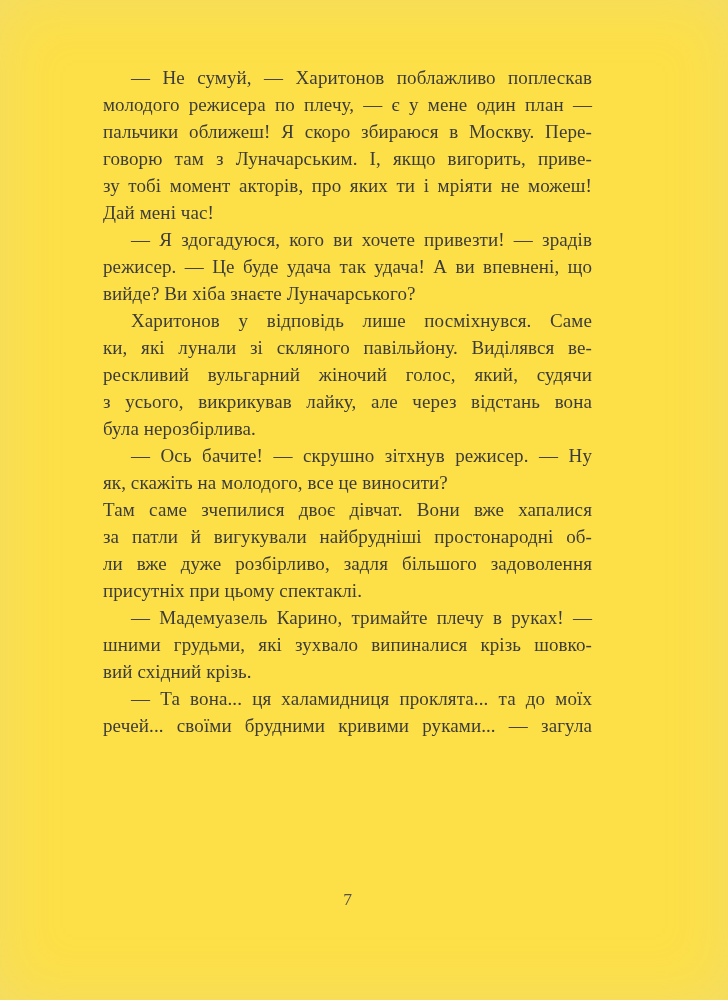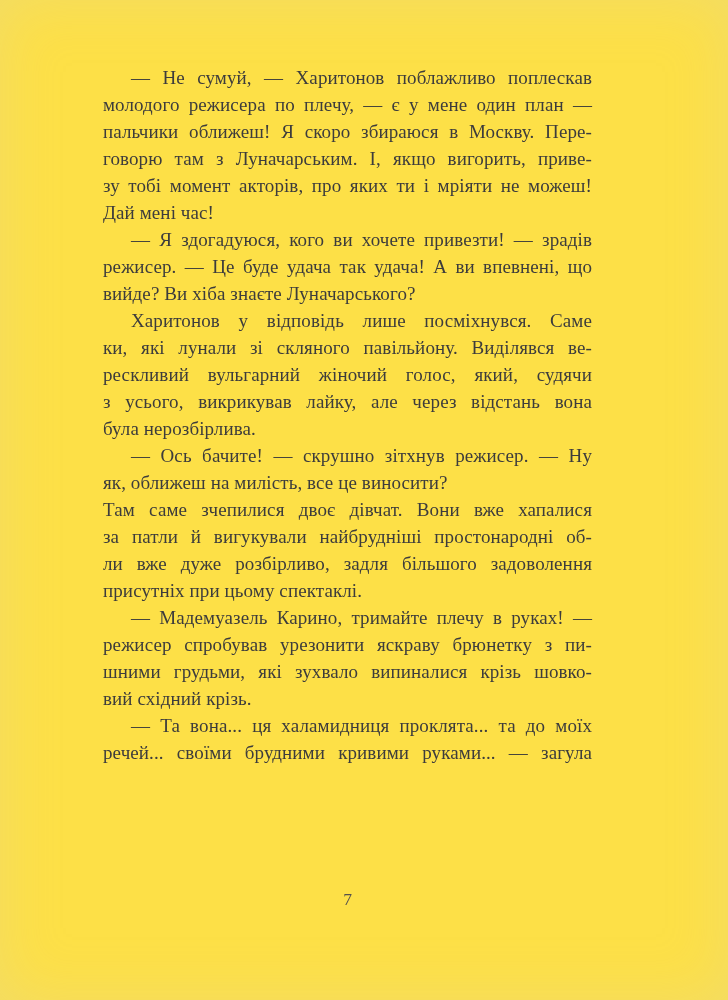--- a/index.html
+++ b/index.html
@@ -73,31 +73,30 @@
       </div>
       <div class="paragraph">
         <div class="line first">Харитонов у відповідь лише посміхнувся. Саме</div>
         <div class="line">ки, які лунали зі скляного павільйону. Виділявся ве-</div>
         <div class="line">рескливий вульгарний жіночий голос, який, судячи</div>
         <div class="line">з усього, викрикував лайку, але через відстань вона</div>
         <div class="line last">була нерозбірлива.</div>
       </div>
       <div class="paragraph">
         <div class="line first">— Ось бачите! — скрушно зітхнув режисер. — Ну</div>
-        <div class="line last">як, оближеш на милість, все це виносити?</div>
+        <div class="line last">як, скажіть на молодого, все це виносити?</div>
       </div>
       <div class="paragraph">
         <div class="line">Там саме зчепилися двоє дівчат. Вони вже хапалися</div>
         <div class="line">за патли й вигукували найбрудніші простонародні об-</div>
         <div class="line">ли вже дуже розбірливо, задля більшого задоволення</div>
         <div class="line last">присутніх при цьому спектаклі.</div>
       </div>
       <div class="paragraph">
         <div class="line first">— Мадемуазель Карино, тримайте плечу в руках! —</div>
-        <div class="line">режисер спробував урезонити яскраву брюнетку з пи-</div>
         <div class="line">шними грудьми, які зухвало випиналися крізь шовко-</div>
         <div class="line last">вий східний крізь.</div>
       </div>
       <div class="paragraph">
         <div class="line first">— Та вона... ця халамидниця проклята... та до моїх</div>
         <div class="line">речей... своїми брудними кривими руками... — загула</div>
       </div>
     </div>
   <div class="page-number">7</div>
 </div>

